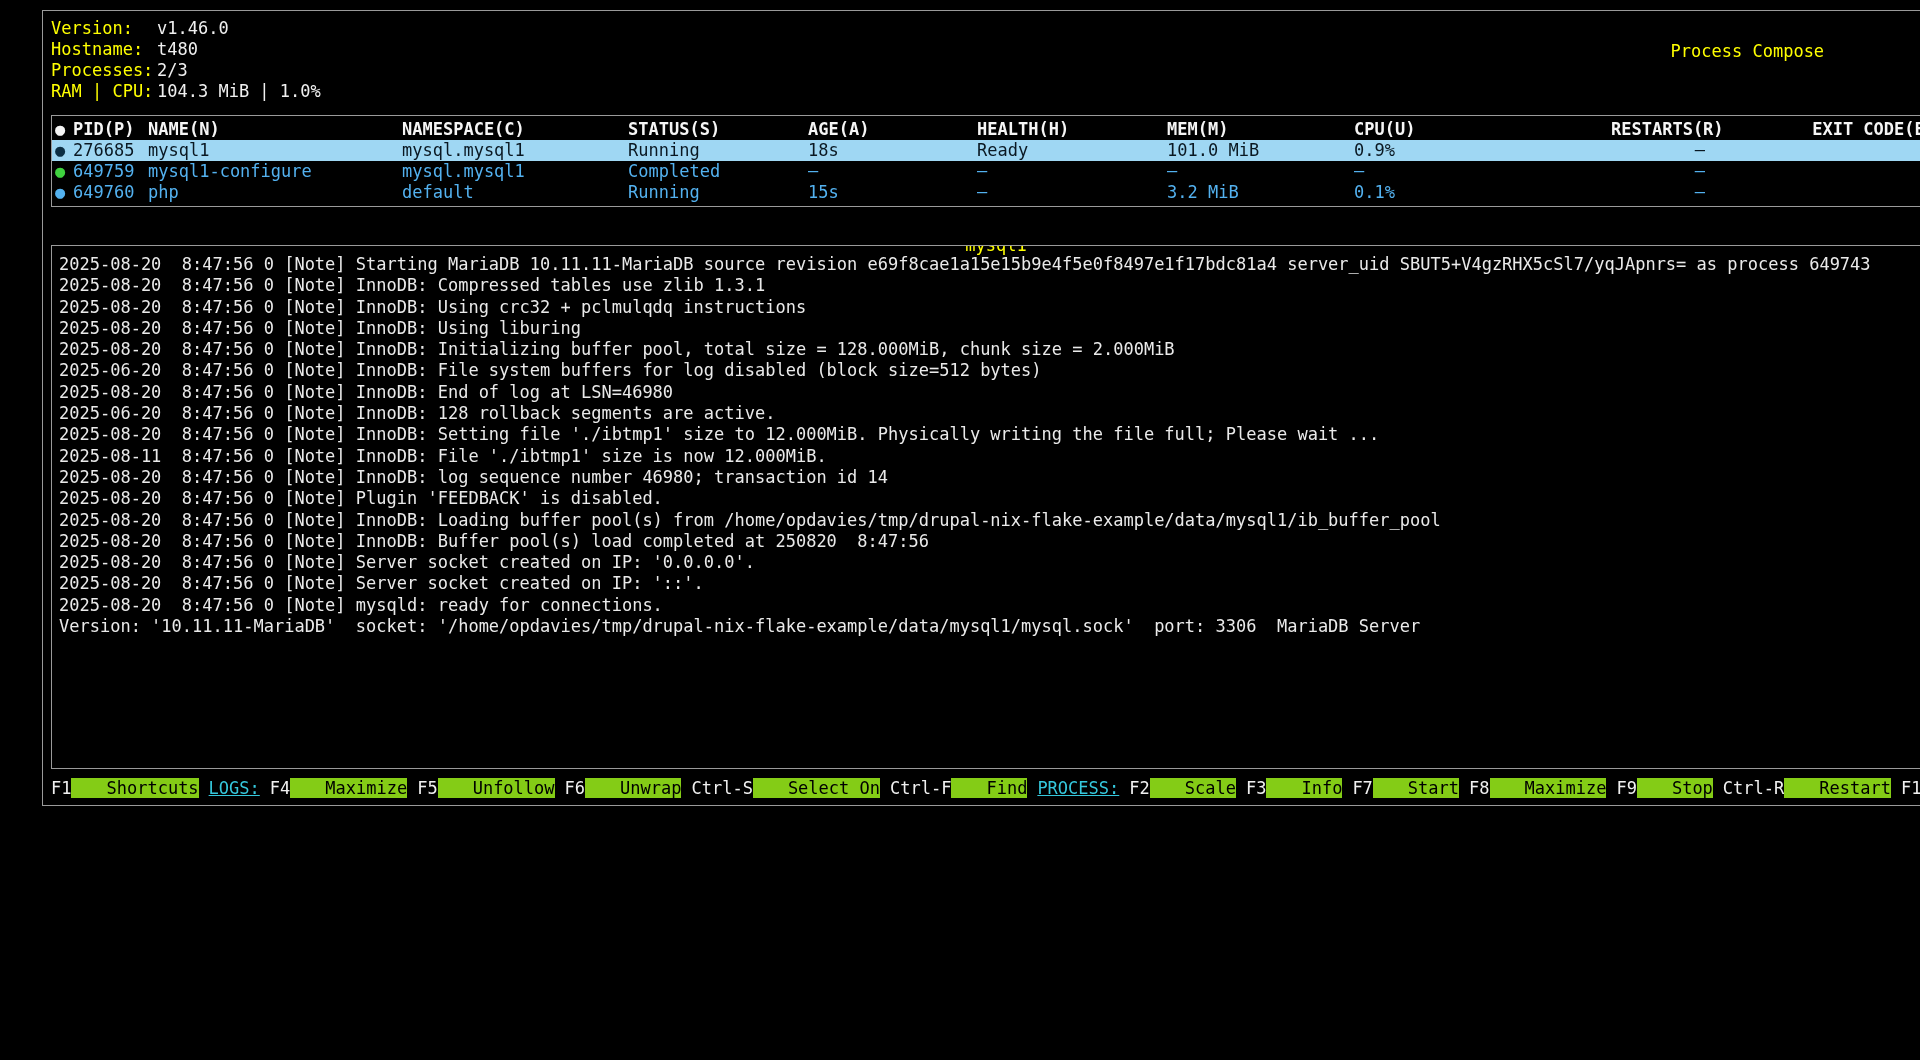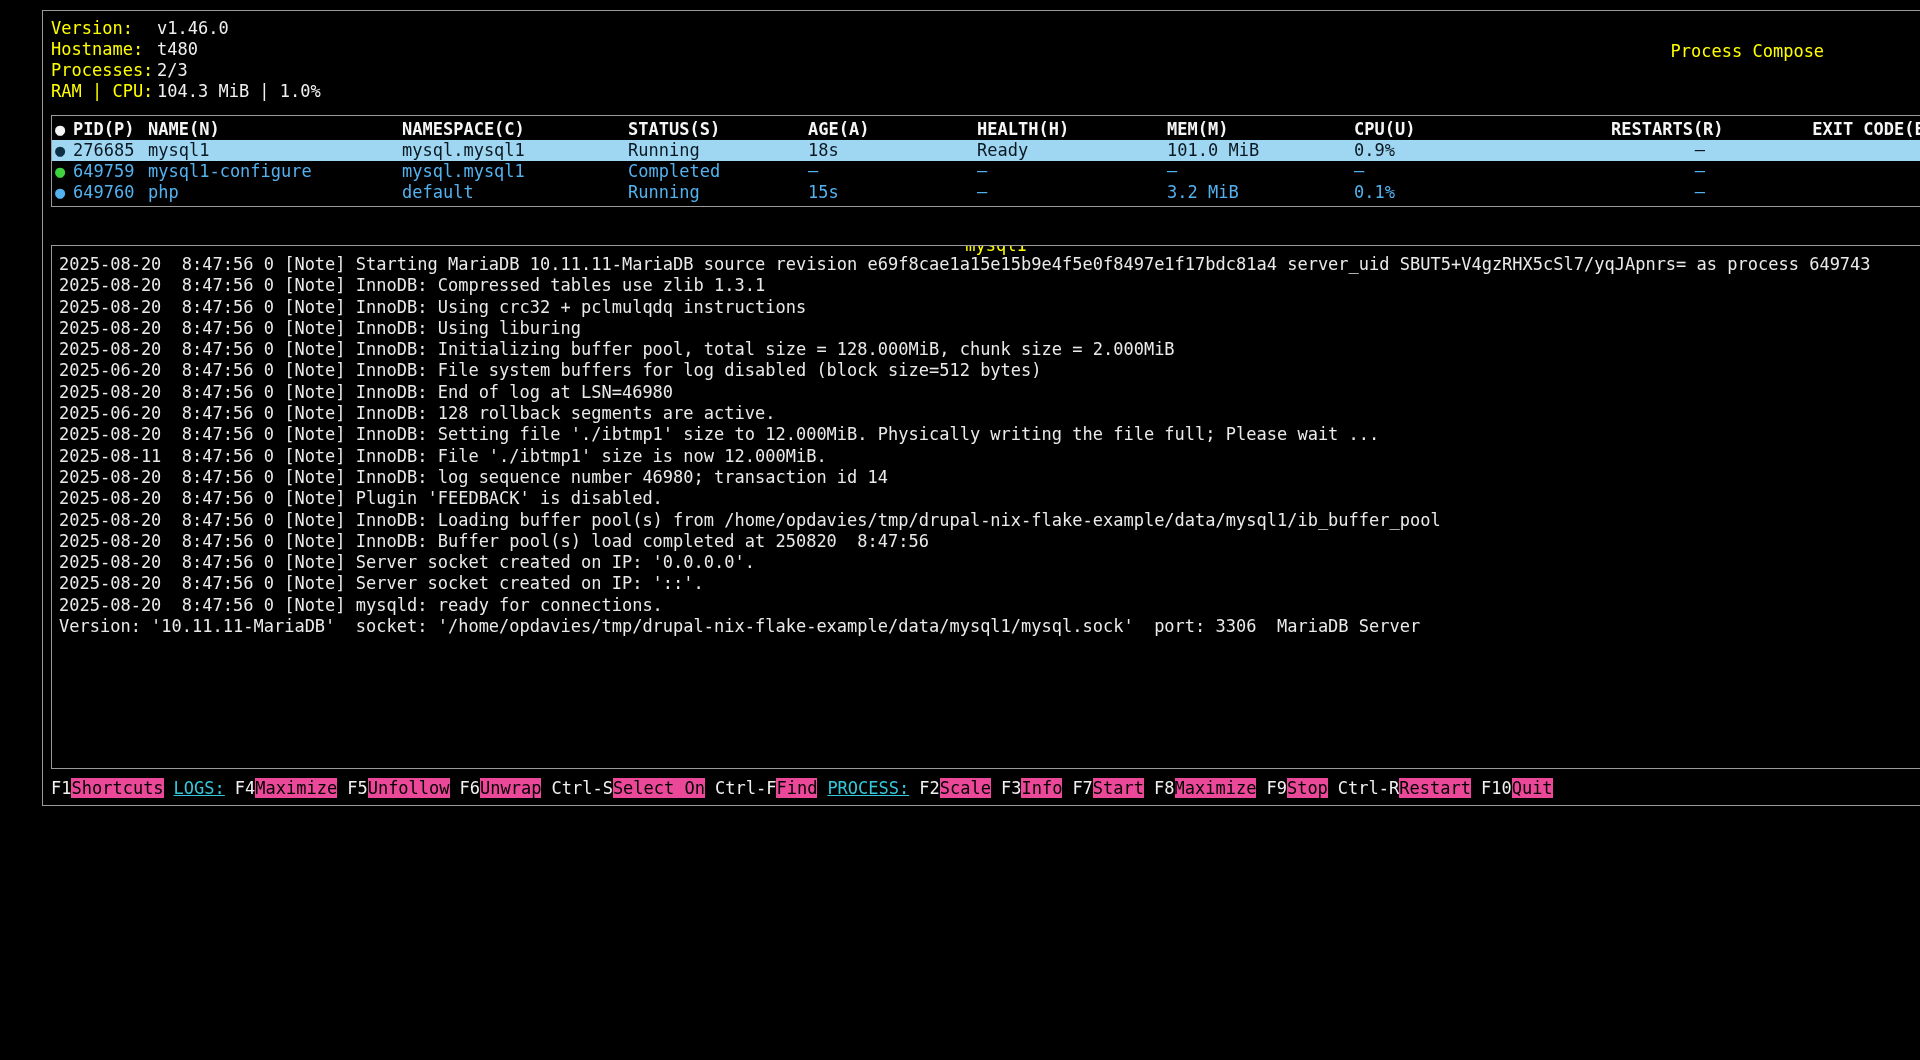--- a/index.html
+++ b/index.html
@@ -75,21 +75,21 @@
   
   .status-bar {
     margin-top: 9px;
     line-height: 21px;
     white-space: pre;
     display: flex;
     align-items: center;
   }
   .sb-item { margin-right: 10px; display: inline-block; }
   .sb-key { color: #f0f0f0; }
-  .sb-label { background: #ec4899; color: #000; }
+  .sb-label { background: #84cc16; color: #000; padding-left: 35px; }
   .sb-section { color: #35c8dd; margin-right: 10px; text-decoration: underline; }
 </style>
 </head>
 <body>
 
 <div class="frame">
 
   <div class="header">
     <div class="header-fields">
       <div class="h-line"><span class="h-label">Version:</span><span class="h-value">v1.46.0</span></div>

